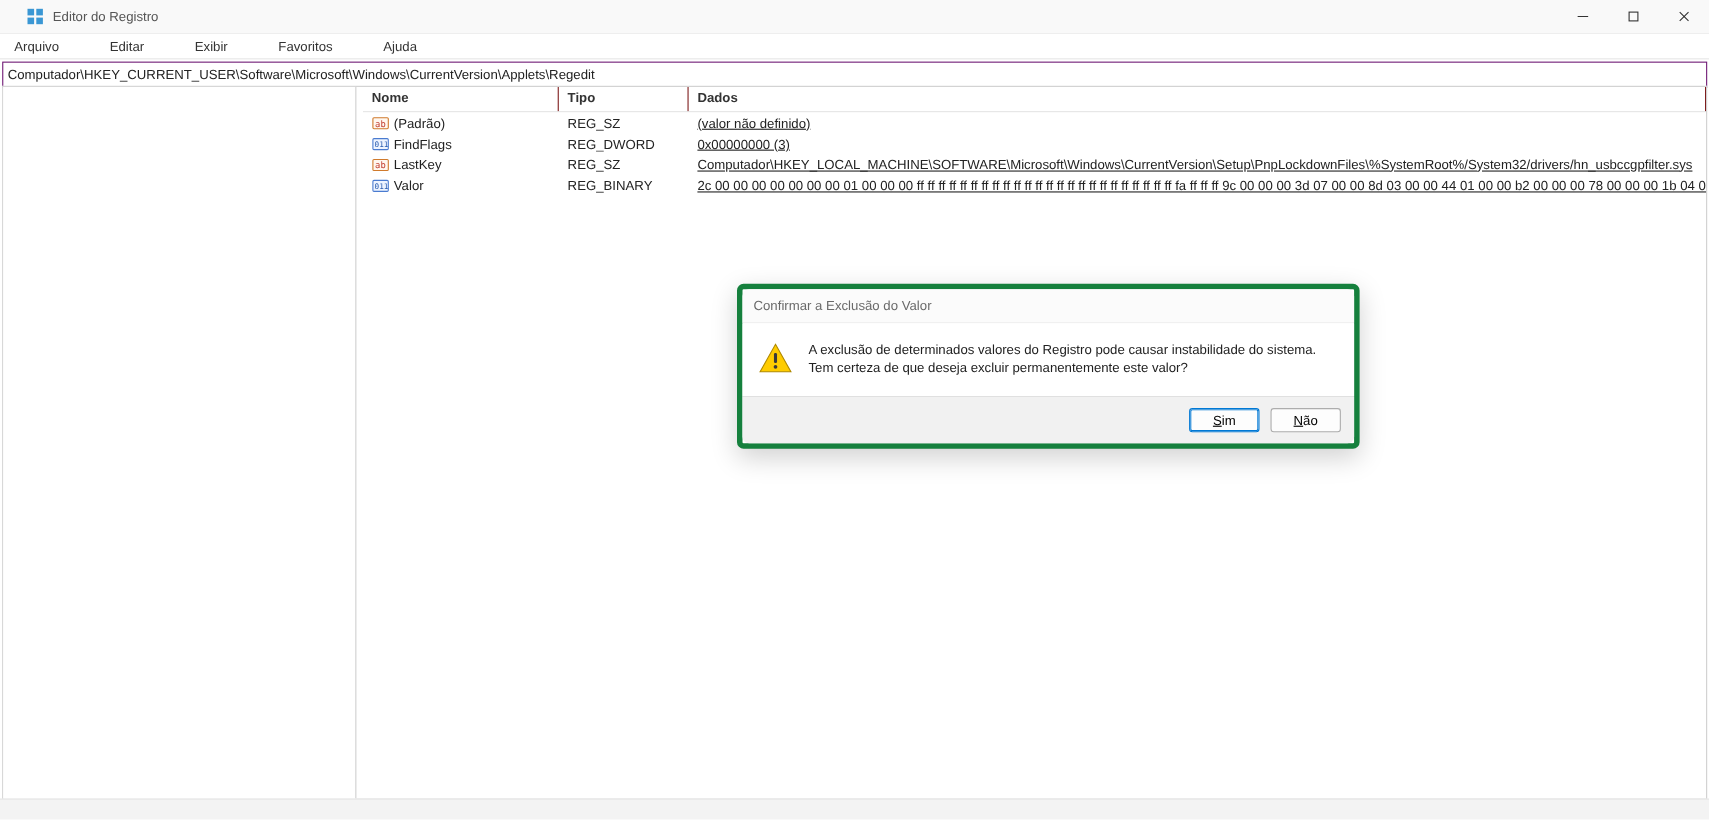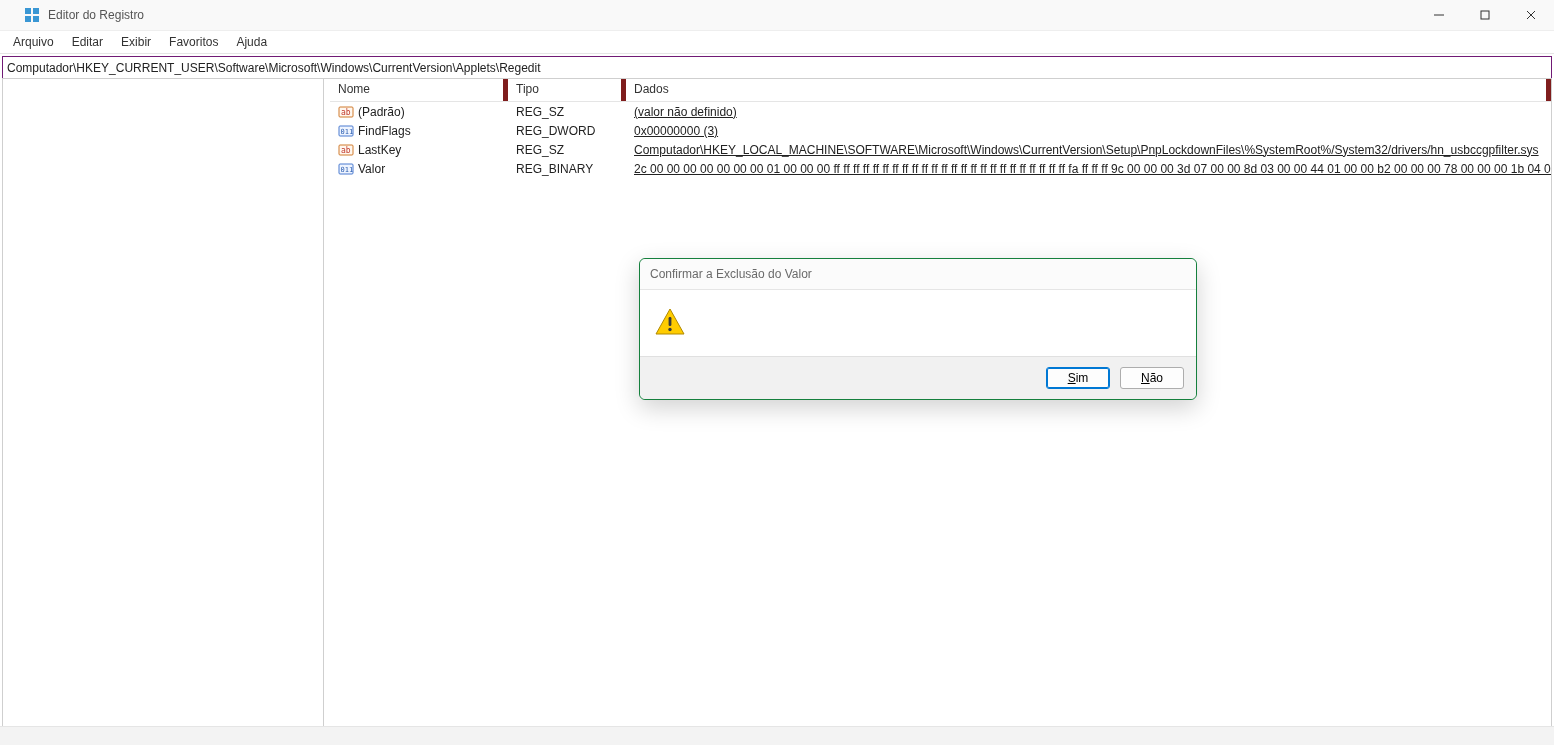--- a/index.html
+++ b/index.html
@@ -13,21 +13,21 @@
 }
 .titlebar .app-icon { width: 16px; height: 16px; margin-right: 8px; }
 .titlebar .title { color: #555; font-size: 12px; flex: 0 0 auto; }
 .titlebar .spacer { flex: 1; }
 .titlebar .winbtn {
   width: 46px; height: 30px; display: flex; align-items: center; justify-content: center;
   color: #555;
 }
 .menubar {
   height: 22px; background: #ffffff; display: flex; align-items: center;
-  padding: 0 4px; border-bottom: 1px solid #e5e5e5;
+  padding: 0 4px; border-bottom: 1px solid #e5e5e5; gap: 28px;
 }
 .menubar .menuitem { padding: 2px 9px; color: #333; font-size: 12px; }
 .addressbar {
   height: 22px; border: 1px solid #701a75; margin: 2px 2px 0 2px;
   display: flex; align-items: center; padding: 0 4px; font-size: 12px;
   color: #222;
 }
 .main {
   position: absolute; top: 78px; bottom: 18px; left: 2px; right: 2px;
   border: 1px solid #cfcfcf; display: flex; background: #fff;
@@ -43,42 +43,42 @@
 .scroll-h .track { position: absolute; inset: 0; background: #f0f0f0; }
 .scroll-h .thumb { position: absolute; top: 2px; bottom: 2px; background: #cfcfcf; border-radius: 2px; }
 .splitter {
   width: 6px; cursor: col-resize; background: transparent;
 }
 .listpane { flex: 1; display: flex; flex-direction: column; overflow: hidden; }
 .list-header {
   height: 22px; display: flex; border-bottom: 1px solid #e5e5e5; color: #333; font-size: 12px;
 }
 .list-header .col {
-  padding: 3px 8px; border-right: 5px solid #7f1d1d; box-sizing: border-box;
+  padding: 3px 8px; border-right: 1px solid #7f1d1d; box-sizing: border-box; font-weight: bold;
 }
 .col-name { width: 178px; }
 .col-type { width: 118px; }
 .col-data { flex: 1; }
 .rows { flex: 1; overflow: hidden; }
 .row {
   height: 19px; display: flex; align-items: center; font-size: 12px; color: #222;
 }
 .row .cell { padding: 0 8px; box-sizing: border-box; white-space: nowrap; overflow: hidden; }
 .row .cell.name { width: 178px; display: flex; align-items: center; gap: 4px; }
 .row .cell.type { width: 118px; }
 .row .cell.data { flex: 1; text-decoration: underline; }
 .val-icon { width: 16px; height: 16px; flex: 0 0 16px; }
 .statusbar {
   position: absolute; bottom: 0; left: 0; right: 0; height: 18px;
   background: #f3f3f3; border-top: 1px solid #e5e5e5;
 }
 
 .dialog {
-  position: absolute; left: 639px; top: 258px; width: 556px;
-  background: #ffffff; border: 1px solid #15803d; border-radius: 6px;
+  position: absolute; left: 670px; top: 258px; width: 556px;
+  background: #ffffff; border: 5px solid #15803d; border-radius: 6px;
   box-shadow: 0 8px 24px rgba(0,0,0,0.18);
 }
 .dialog .dlg-title {
   height: 30px; display: flex; align-items: center; padding: 0 10px;
   color: #6a6a6a; font-size: 12px; border-bottom: 1px solid #e5e5e5;
   background: #fbfbfb; border-radius: 6px 6px 0 0;
 }
 .dialog .dlg-body {
   display: flex; padding: 16px 14px 18px 14px; gap: 14px; background: #ffffff;
 }
@@ -207,20 +207,21 @@
 <div class="dialog">
   <div class="dlg-title">Confirmar a Exclusão do Valor</div>
   <div class="dlg-body">
     <span class="warn-icon">
       <svg viewBox="0 0 32 32" width="32" height="32">
         <path d="M16 3 L30 28 H2 Z" fill="#ffcc00" stroke="#b08900" stroke-width="1"></path>
         <rect x="14.6" y="11" width="2.8" height="9" rx="1.2" fill="#3a3a3a"></rect>
         <circle cx="16" cy="23.5" r="1.7" fill="#3a3a3a"></circle>
       </svg>
     </span>
+    <div class="dlg-text">A exclusão de determinados valores do Registro pode causar instabilidade do sistema. Tem certeza de que deseja excluir permanentemente este valor?</div>
   </div>
   <div class="dlg-buttons">
     <button class="dlg-btn default">
       <span class="ul">S</span>
         <span id="yes-rest">im</span>
     </button>
     <button class="dlg-btn">
       <span class="ul">N</span>
         <span id="no-rest">ão</span>
     </button>

